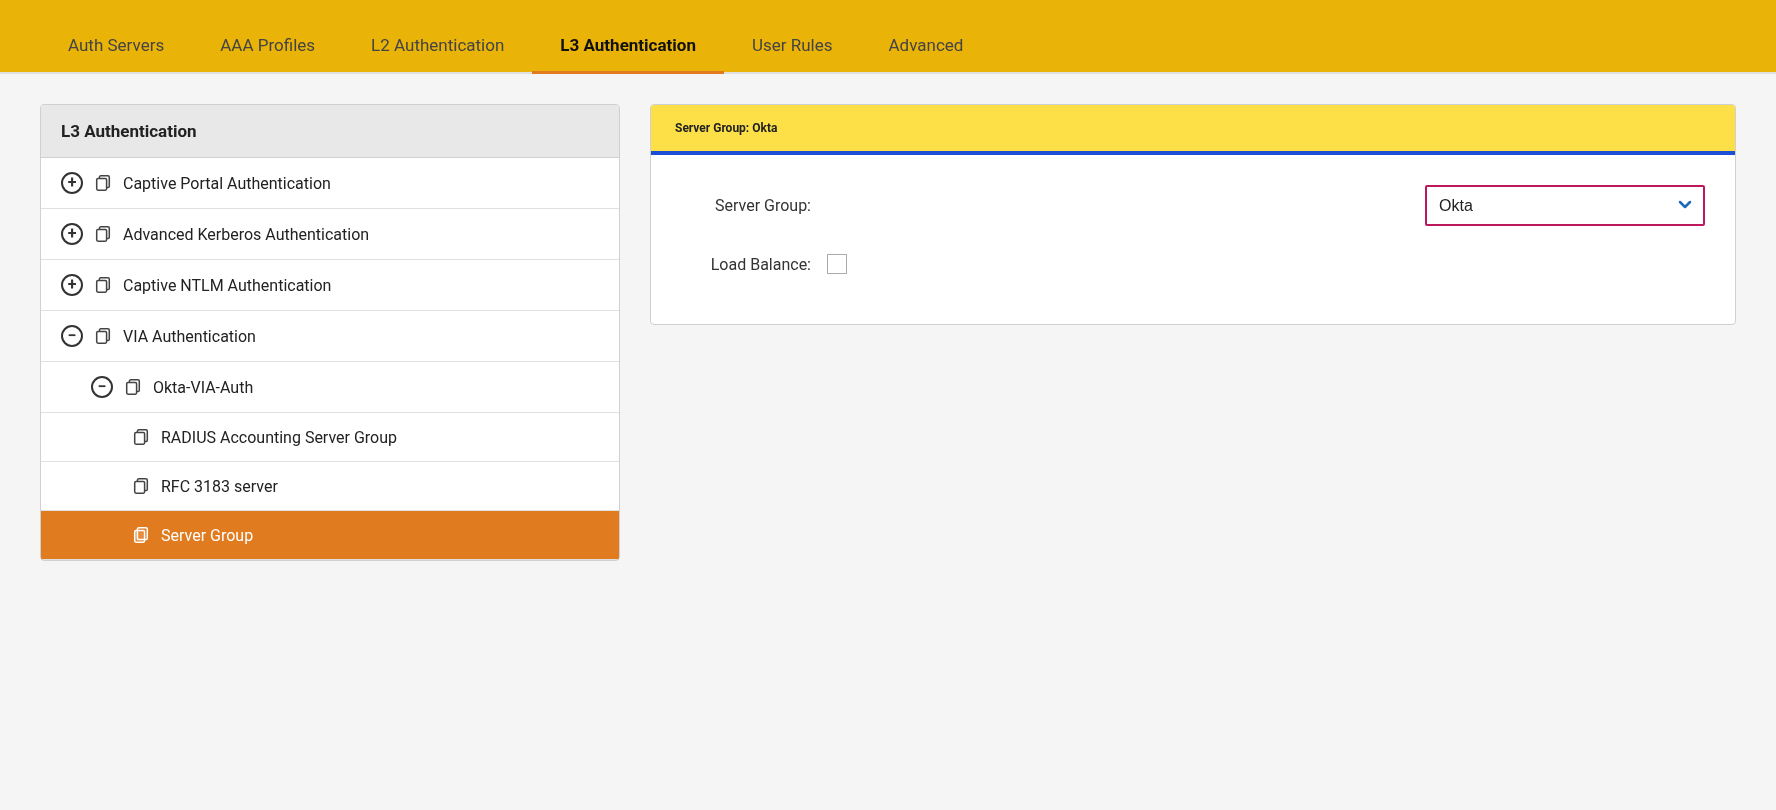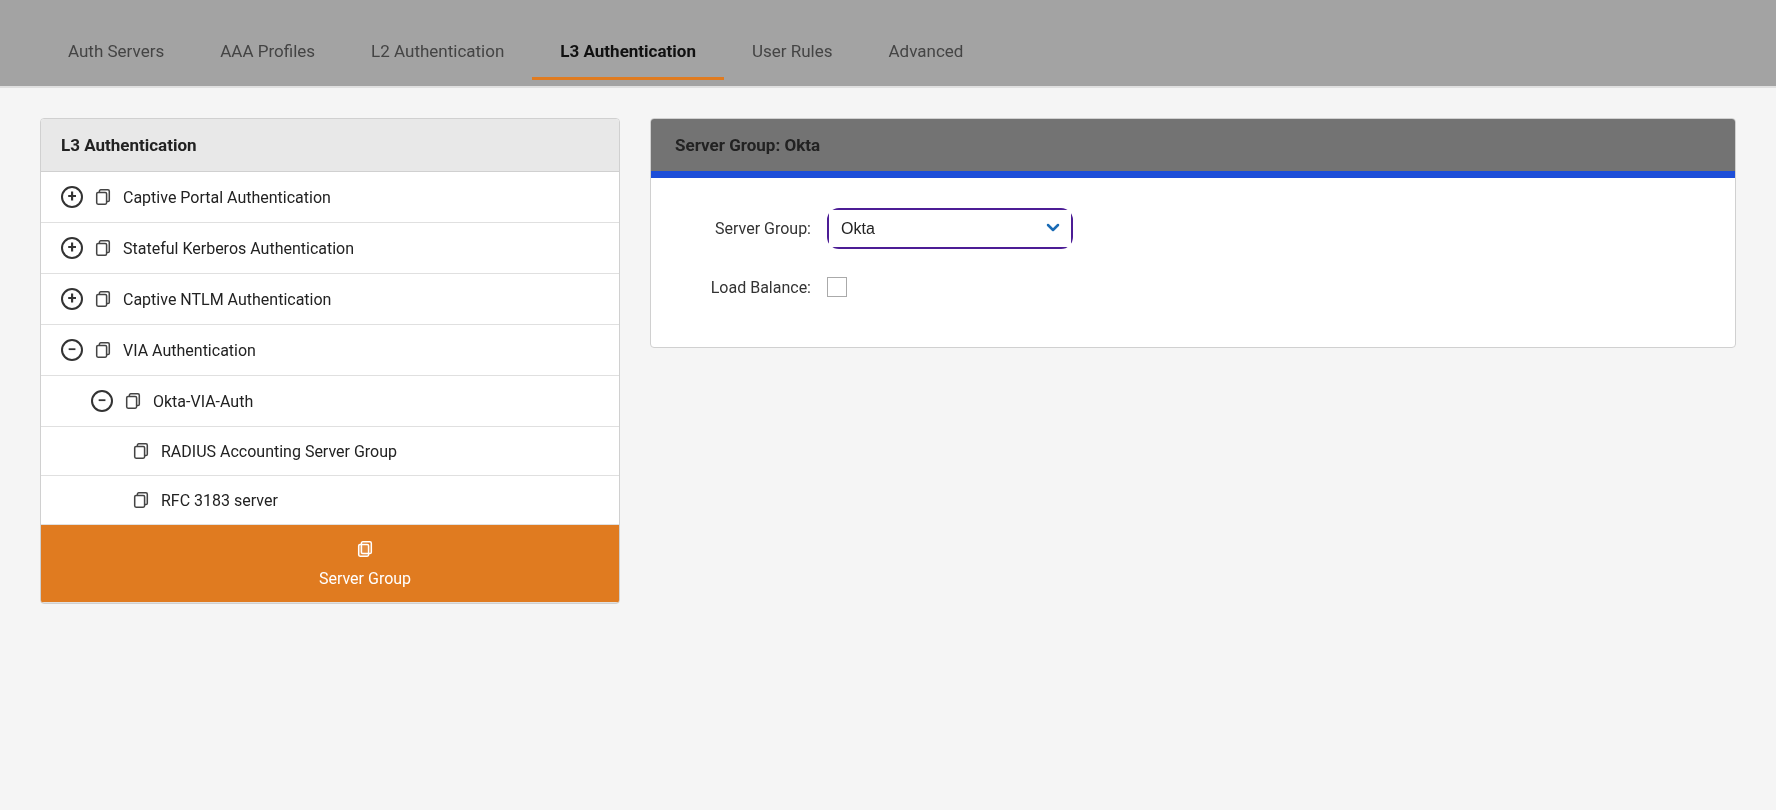--- a/index.html
+++ b/index.html
@@ -5,26 +5,26 @@
     * { box-sizing: border-box; margin: 0; padding: 0; }
     body {
       font-family: -apple-system, BlinkMacSystemFont, 'Segoe UI', Roboto, sans-serif;
       background: #f5f5f5;
       font-size: 16px;
       color: #222;
     }
 
     
     .top-nav {
-      background: #a3a3a3;
+      background: #eab308;
       border-bottom: 2px solid #e0e0e0;
       display: flex;
       align-items: flex-end;
-      padding: 8px 40px;
-      height: 88px;
+      padding: 0 40px;
+      height: 74px;
     }
     .tab {
       padding: 0 28px 16px 28px;
       font-size: 17px;
       color: #444;
       cursor: pointer;
       border-bottom: 3px solid transparent;
       margin-bottom: -2px;
       white-space: nowrap;
     }
@@ -68,21 +68,20 @@
       font-size: 16px;
       cursor: pointer;
       gap: 10px;
       background: #fff;
     }
     .tree-item.indented-1 { padding-left: 50px; }
     .tree-item.indented-2 { padding-left: 90px; }
     .tree-item.selected {
       background: #e07b20;
       color: #fff;
-      flex-direction: column;
     }
     .tree-item.selected .icon-copy { color: #fff; }
 
     
     .icon-expand {
       width: 22px;
       height: 22px;
       border: 2px solid #333;
       border-radius: 50%;
       display: flex;
@@ -113,46 +112,47 @@
 
     
     .right-panel {
       background: #fff;
       border: 1px solid #d0d0d0;
       border-radius: 4px;
       flex: 1;
       overflow: hidden;
     }
     .right-panel-header {
-      background: #737373;
+      background: #fde047;
       padding: 16px 24px;
       font-weight: 700;
-      font-size: 17px;
-      border-bottom: 7px solid #1d4ed8;
+      font-size: 12px;
+      border-bottom: 4px solid #1d4ed8;
     }
     .right-panel-body {
       padding: 30px 30px;
     }
     .form-row {
       display: flex;
       align-items: center;
       margin-bottom: 28px;
       gap: 16px;
+      justify-content: space-between;
     }
     .form-label {
       font-size: 16px;
       color: #333;
       min-width: 130px;
       text-align: right;
     }
     .form-select-wrapper {
       position: relative;
-      border: 2px solid #4c1d95;
-      border-radius: 12px;
-      width: 246px;
+      border: 2px solid #be185d;
+      border-radius: 2px;
+      width: 280px;
     }
     .form-select {
       width: 100%;
       padding: 10px 40px 10px 12px;
       font-size: 16px;
       border: none;
       outline: none;
       background: #fff;
       appearance: none;
       cursor: pointer;
@@ -220,21 +220,21 @@
         <div class="tree-item">
           <span class="icon-expand plus" style="border-color:#333; color:#333;">
                  +
                </span>
           <span class="icon-copy">
             <svg class="copy-svg" viewBox="0 0 20 20" fill="none" xmlns="http://www.w3.org/2000/svg">
       <rect x="6" y="2" width="11" height="13" rx="1.5" stroke="#444" stroke-width="1.7" fill="none"></rect>
       <rect x="3" y="5" width="11" height="13" rx="1.5" stroke="#444" stroke-width="1.7" fill="white"></rect>
     </svg>
           </span>
-          <span>Stateful Kerberos Authentication</span>
+          <span>Advanced Kerberos Authentication</span>
         </div>
         <div class="tree-item">
           <span class="icon-expand plus" style="border-color:#333; color:#333;">
                  +
                </span>
           <span class="icon-copy">
             <svg class="copy-svg" viewBox="0 0 20 20" fill="none" xmlns="http://www.w3.org/2000/svg">
       <rect x="6" y="2" width="11" height="13" rx="1.5" stroke="#444" stroke-width="1.7" fill="none"></rect>
       <rect x="3" y="5" width="11" height="13" rx="1.5" stroke="#444" stroke-width="1.7" fill="white"></rect>
     </svg>

